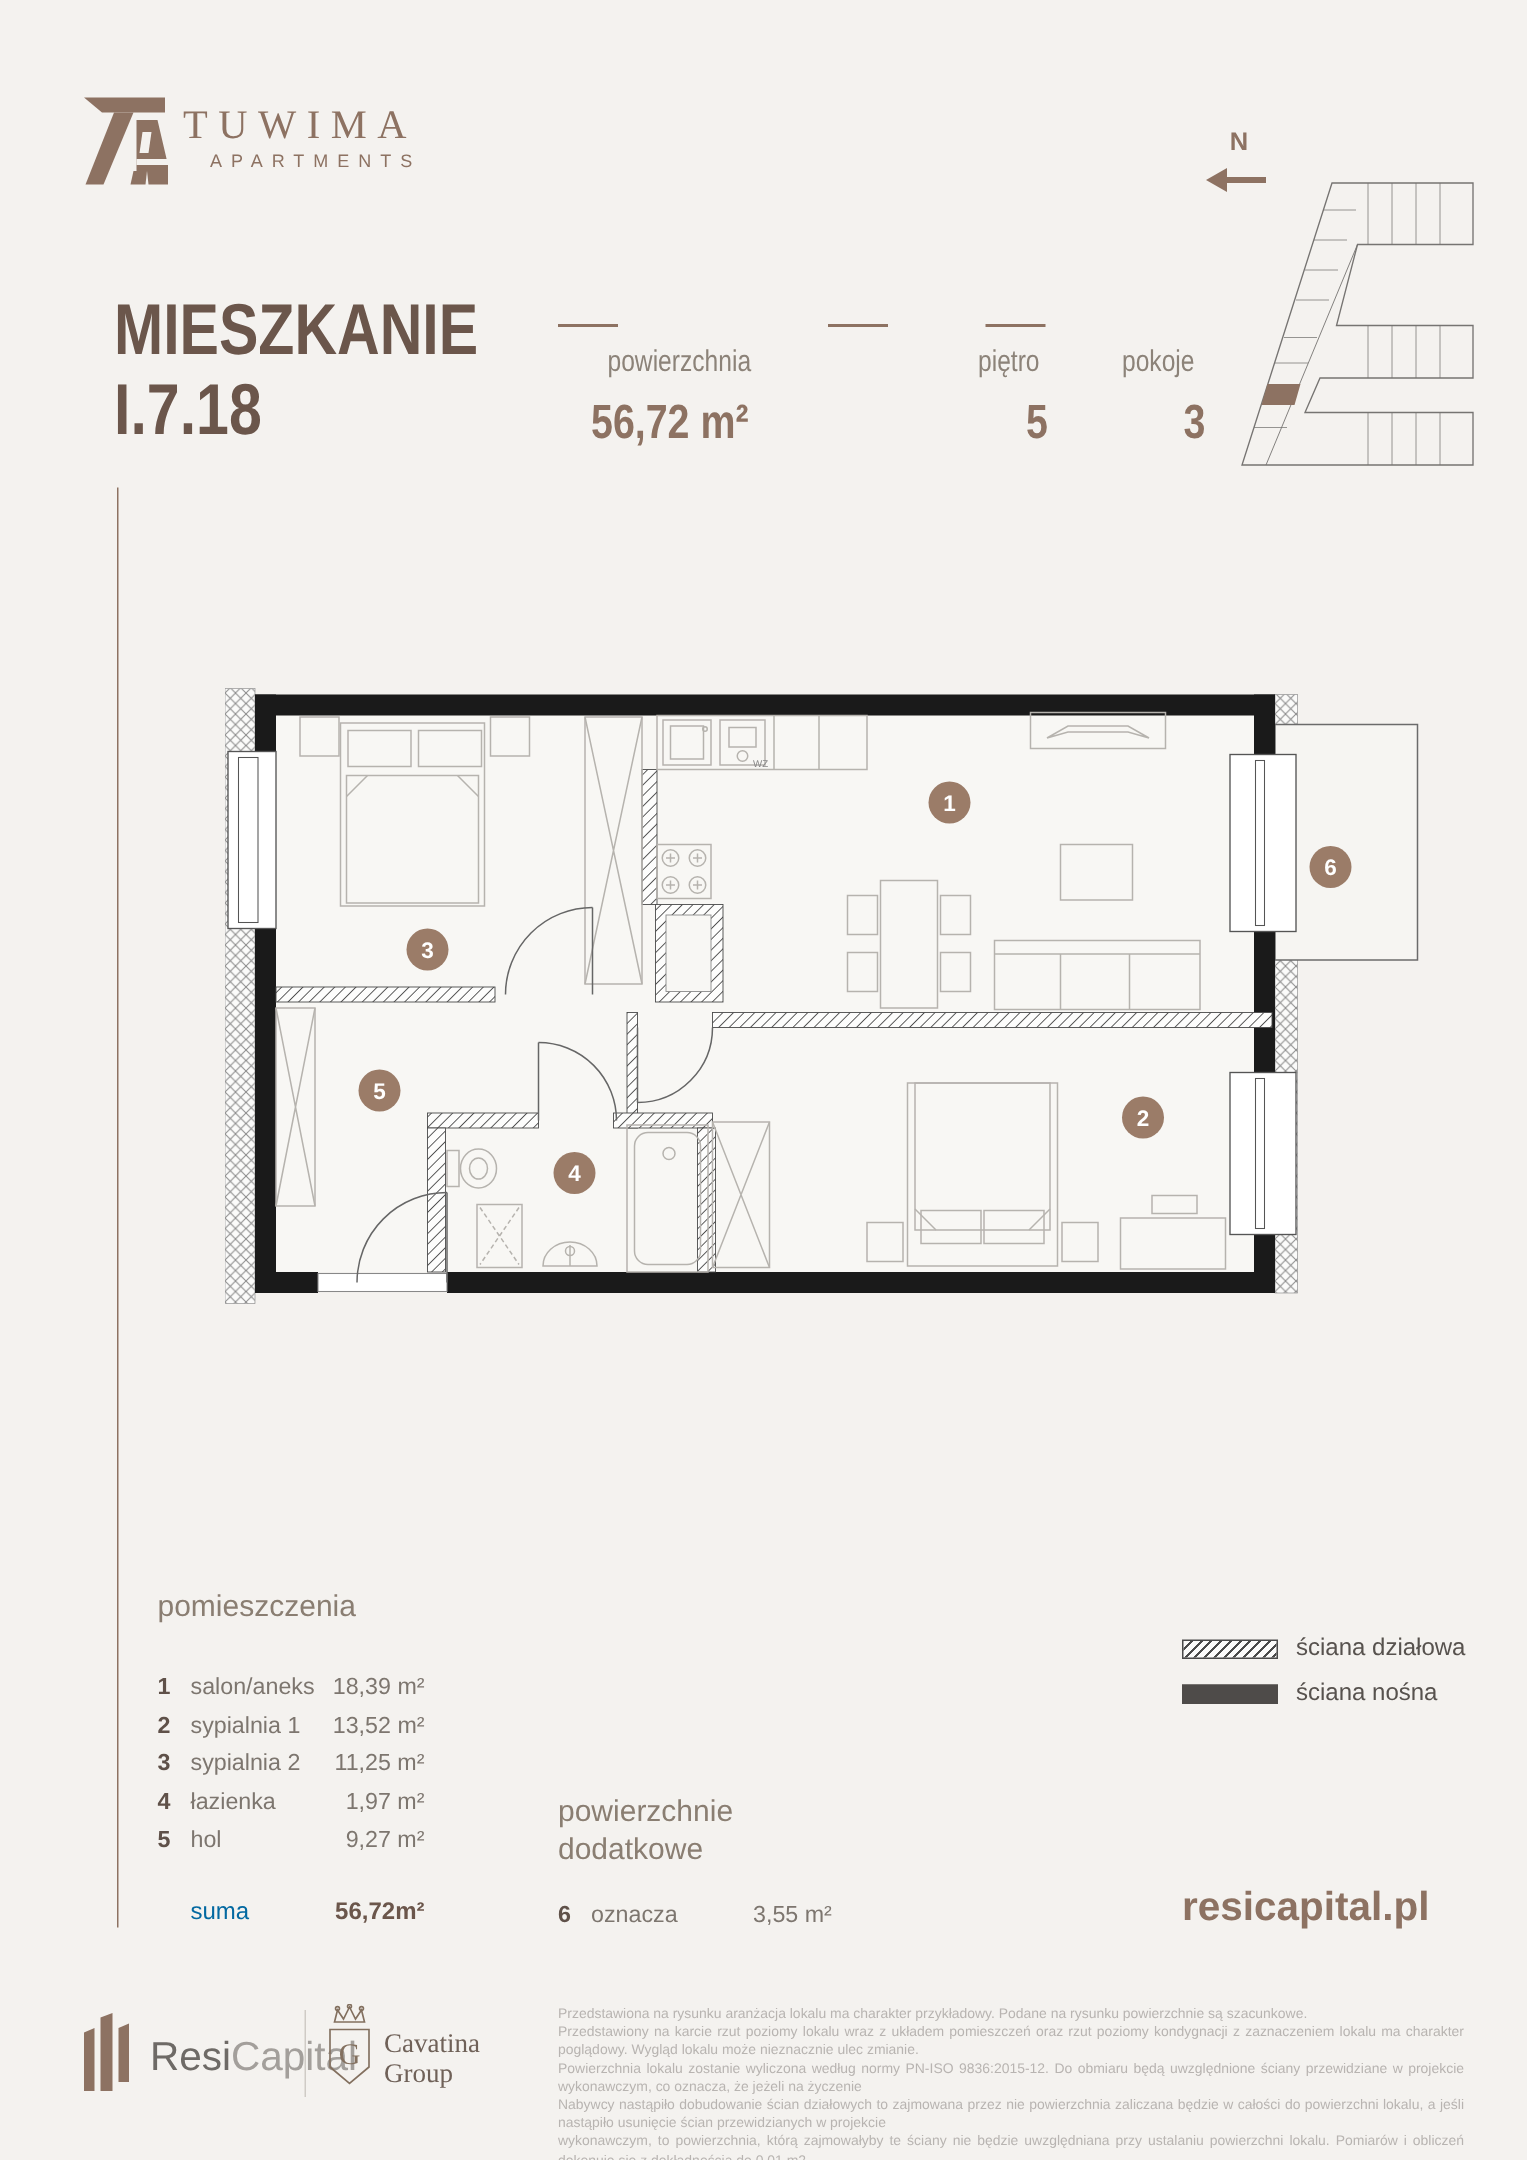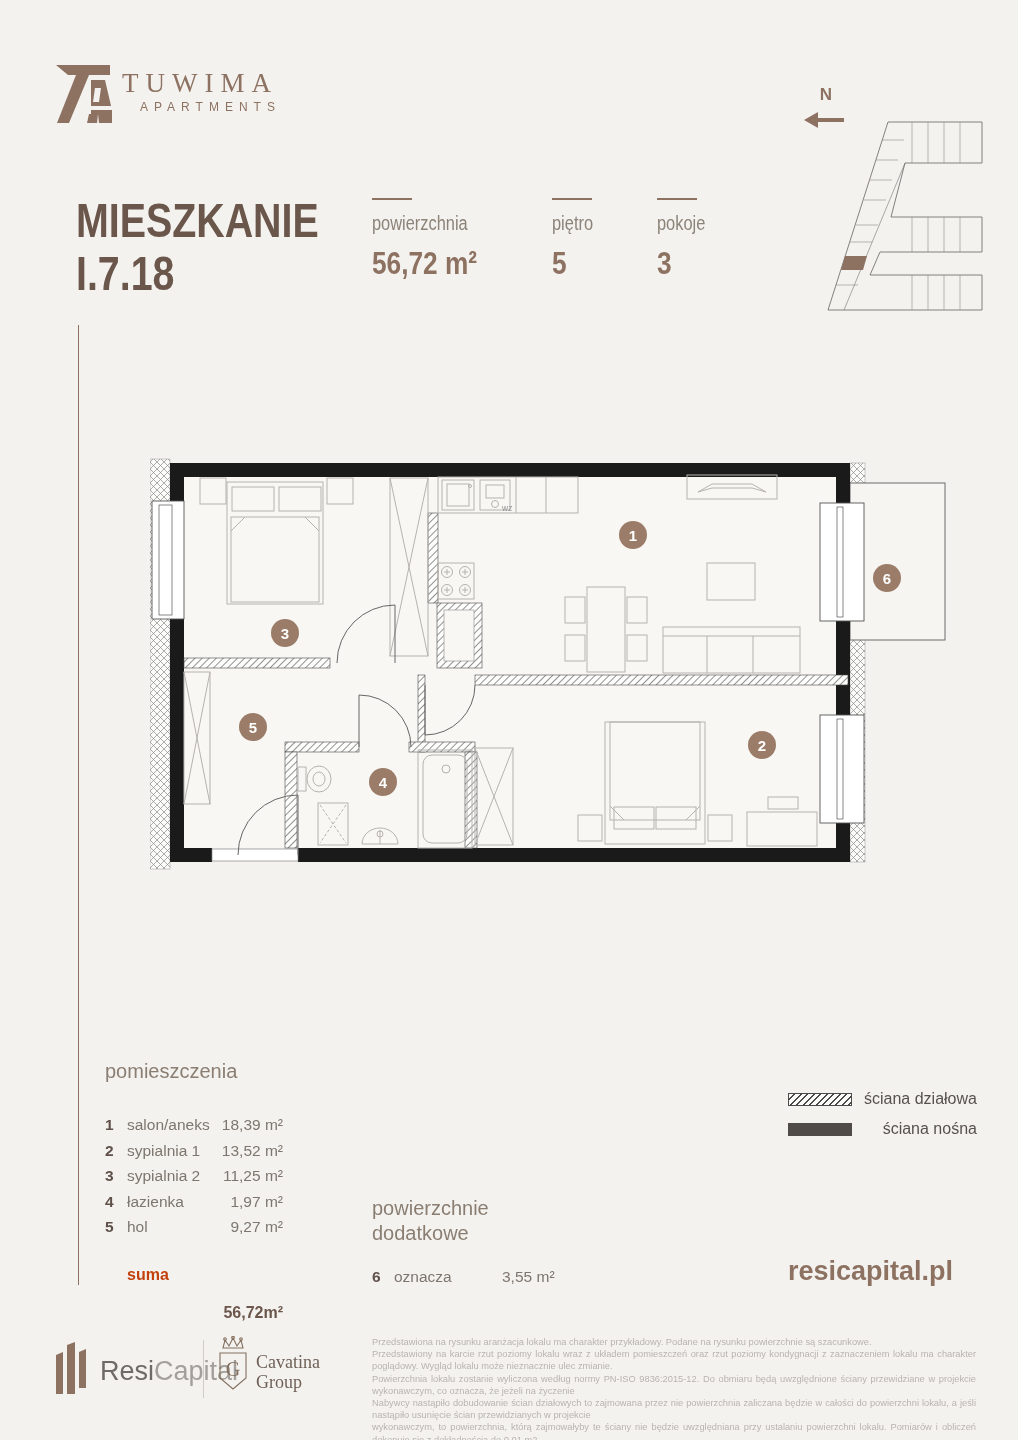--- a/index.html
+++ b/index.html
@@ -6,38 +6,38 @@
   body{width:1018px;height:1440px;position:relative;background:#f4f2ef;
        font-family:"Liberation Sans",sans-serif;overflow:hidden;color:#6b564b;}
   .abs{position:absolute;}
   .cond{display:inline-block;transform:scaleX(.82);transform-origin:0 50%;white-space:nowrap;}
   
   .brand-name{left:122px;top:68px;font-size:27px;letter-spacing:7px;color:#8d7262;font-family:"Liberation Serif",serif;}
   .brand-sub{left:124px;top:100px;font-size:12px;letter-spacing:6px;color:#8d7262;margin-left:16px;}
   
   .title{left:76px;top:194px;font-size:48px;line-height:53px;font-weight:bold;color:#6b564b;}
   
-  .stat{top:198px;width:150px;}
+  .stat{top:216px;width:150px;text-align:right;}
   .stat .rule{width:40px;height:2px;background:#8d7262;margin-bottom:12px;}
   .stat .lbl{font-size:20px;color:#8c8379;}
   .stat .val{font-size:32px;font-weight:bold;color:#8d7262;margin-top:10px;}
   .vline{left:78px;top:325px;width:1px;height:960px;background:#8d7262;}
   
   .sec-head{font-size:20px;color:#8a7e72;}
   .rooms{left:105px;top:1112px;width:178px;}
   .room-row{display:grid;grid-template-columns:22px 1fr auto;font-size:15.5px;line-height:25.5px;color:#7d766f;}
   .room-row .no{font-weight:bold;color:#5f5149;}
   .sum-row{display:grid;grid-template-columns:22px 1fr auto;font-size:16px;margin-top:26px;}
-  .sum-row .sl{font-weight:bold;color:#c2410c;}
-  .sum-row .sv{font-weight:bold;color:#6b564b;margin-top:38px;}
+  .sum-row .sl{font-weight:normal;color:#0369a1;}
+  .sum-row .sv{font-weight:bold;color:#6b564b;}
   
   .extras-row{display:grid;grid-template-columns:22px 108px auto;font-size:15.5px;color:#7d766f;width:190px;}
   .extras-row .no{font-weight:bold;color:#5f5149;}
   
-  .leg-row{display:flex;align-items:center;margin-bottom:12px;justify-content:space-between;}
+  .leg-row{display:flex;align-items:center;margin-bottom:12px;}
   .leg-swatch{width:64px;height:13px;margin-right:12px;border:1px solid #4a4a4a;box-sizing:border-box;}
   .leg-hatch{background:repeating-linear-gradient(135deg,#fbfbfa 0 3.2px,#4a4a4a 3.2px 4.6px);}
   .leg-solid{background:#4e4b49;border-color:#4e4b49;}
   .leg-lbl{font-size:16px;color:#57524e;}
   .website{left:700px;top:1256px;width:253px;text-align:right;font-size:27px;font-weight:bold;color:#8d7262;}
   
   .resi-text{font-size:27px;}
   .resi-d{color:#6e6a66;}
   .resi-l{color:#a39f9b;}
   .cav-text{font-size:18px;line-height:20px;color:#6f6158;font-family:"Liberation Serif",serif;}

